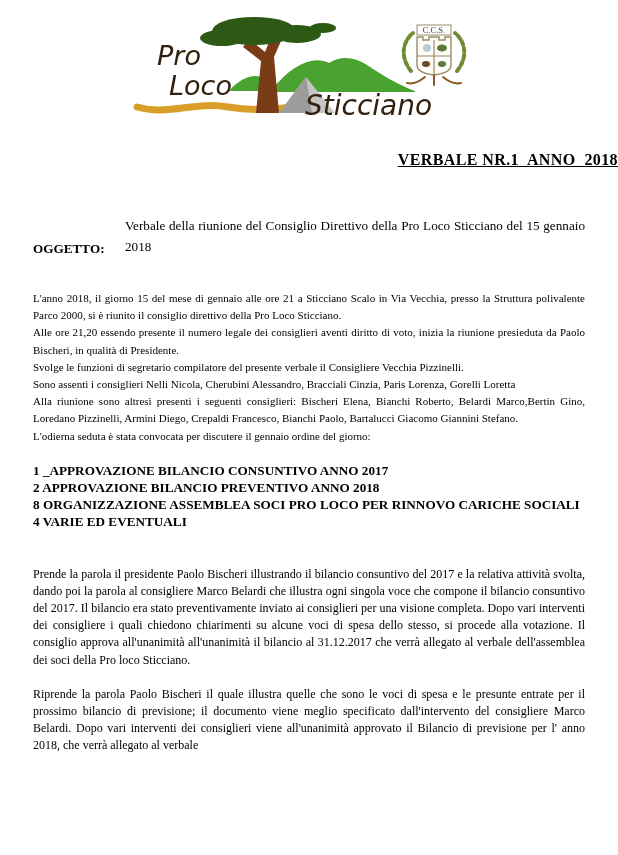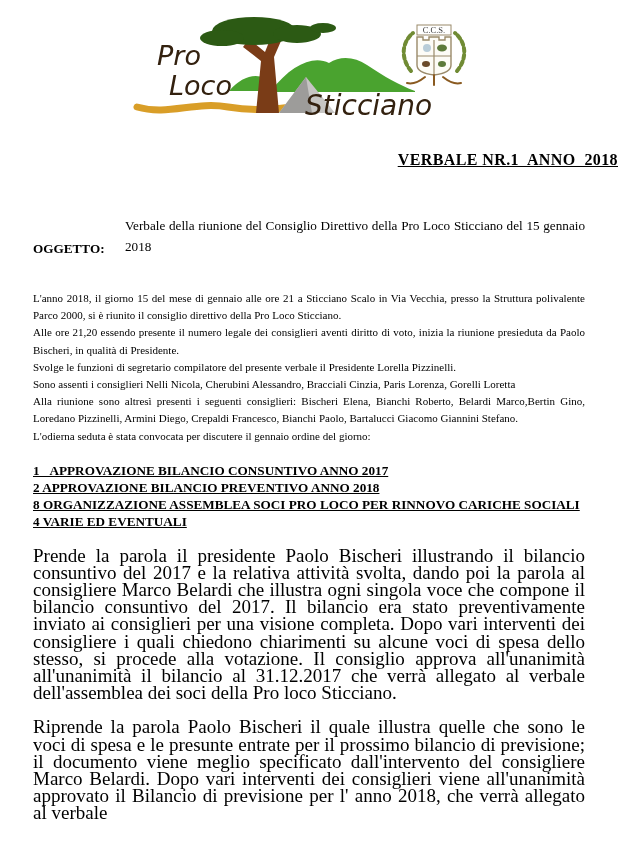--- a/index.html
+++ b/index.html
@@ -55,26 +55,25 @@
     line-height: 17.2px;
     text-align: justify;
   }
   .body-block p { margin: 0; }
   .agenda-block {
     margin: 17px 33px 0 33px;
     font-size: 13.2px;
     line-height: 17.2px;
     font-weight: bold;
     text-align: justify;
-    text-decoration: underline;
   }
   .agenda-block p { margin: 0; }
   .discussion-block {
-    margin: 16px 33px 0 33px;
-    font-size: 19px;
+    margin: 35px 33px 0 33px;
+    font-size: 12px;
     line-height: 17.2px;
     text-align: justify;
   }
   .discussion-block p { margin: 0 0 17px 0; }
 </style>
 </head>
 <body>
 
 <div class="page">
 
@@ -137,21 +136,21 @@
   <h1 class="doc-title">VERBALE NR.1  ANNO  2018</h1>
 
   <div class="subject-row">
     <span class="subject-label">OGGETTO:</span>
     <p class="subject-text">Verbale della riunione del Consiglio Direttivo della Pro Loco Sticciano del  15 gennaio 2018</p>
   </div>
 
   <div class="body-block">
     <p>L'anno 2018, il giorno 15 del mese di  gennaio alle ore 21 a Sticciano Scalo in  Via Vecchia, presso la Struttura polivalente Parco 2000, si è riunito il consiglio direttivo della Pro Loco Sticciano.</p>
     <p>Alle ore 21,20 essendo presente il numero legale dei consiglieri aventi diritto di voto, inizia la riunione presieduta da Paolo Bischeri, in qualità di Presidente.</p>
-    <p>Svolge le funzioni di segretario compilatore del presente verbale il Presidente Lorella Pizzinelli.</p>
+    <p>Svolge le funzioni di segretario compilatore del presente verbale il Consigliere Vecchia Pizzinelli.</p>
     <p>Sono assenti i consiglieri Nelli Nicola, Cherubini Alessandro, Bracciali Cinzia, Paris Lorenza, Gorelli Loretta</p>
     <p>Alla riunione sono altresì presenti i seguenti consiglieri: Bischeri Elena, Bianchi Roberto, Belardi Marco,Bertin Gino,  Loredano Pizzinelli, Armini Diego, Crepaldi Francesco, Bianchi Paolo, Bartalucci Giacomo Giannini Stefano.</p>
     <p>L'odierna seduta è stata convocata per discutere il gennaio ordine del giorno:</p>
   </div>
 
   <div class="agenda-block">
     <p>1 _APPROVAZIONE BILANCIO CONSUNTIVO ANNO 2017</p>
     <p>2  APPROVAZIONE BILANCIO PREVENTIVO ANNO 2018</p>
     <p>8  ORGANIZZAZIONE ASSEMBLEA SOCI PRO LOCO PER RINNOVO CARICHE SOCIALI</p>
     <p>4  VARIE ED EVENTUALI</p>

